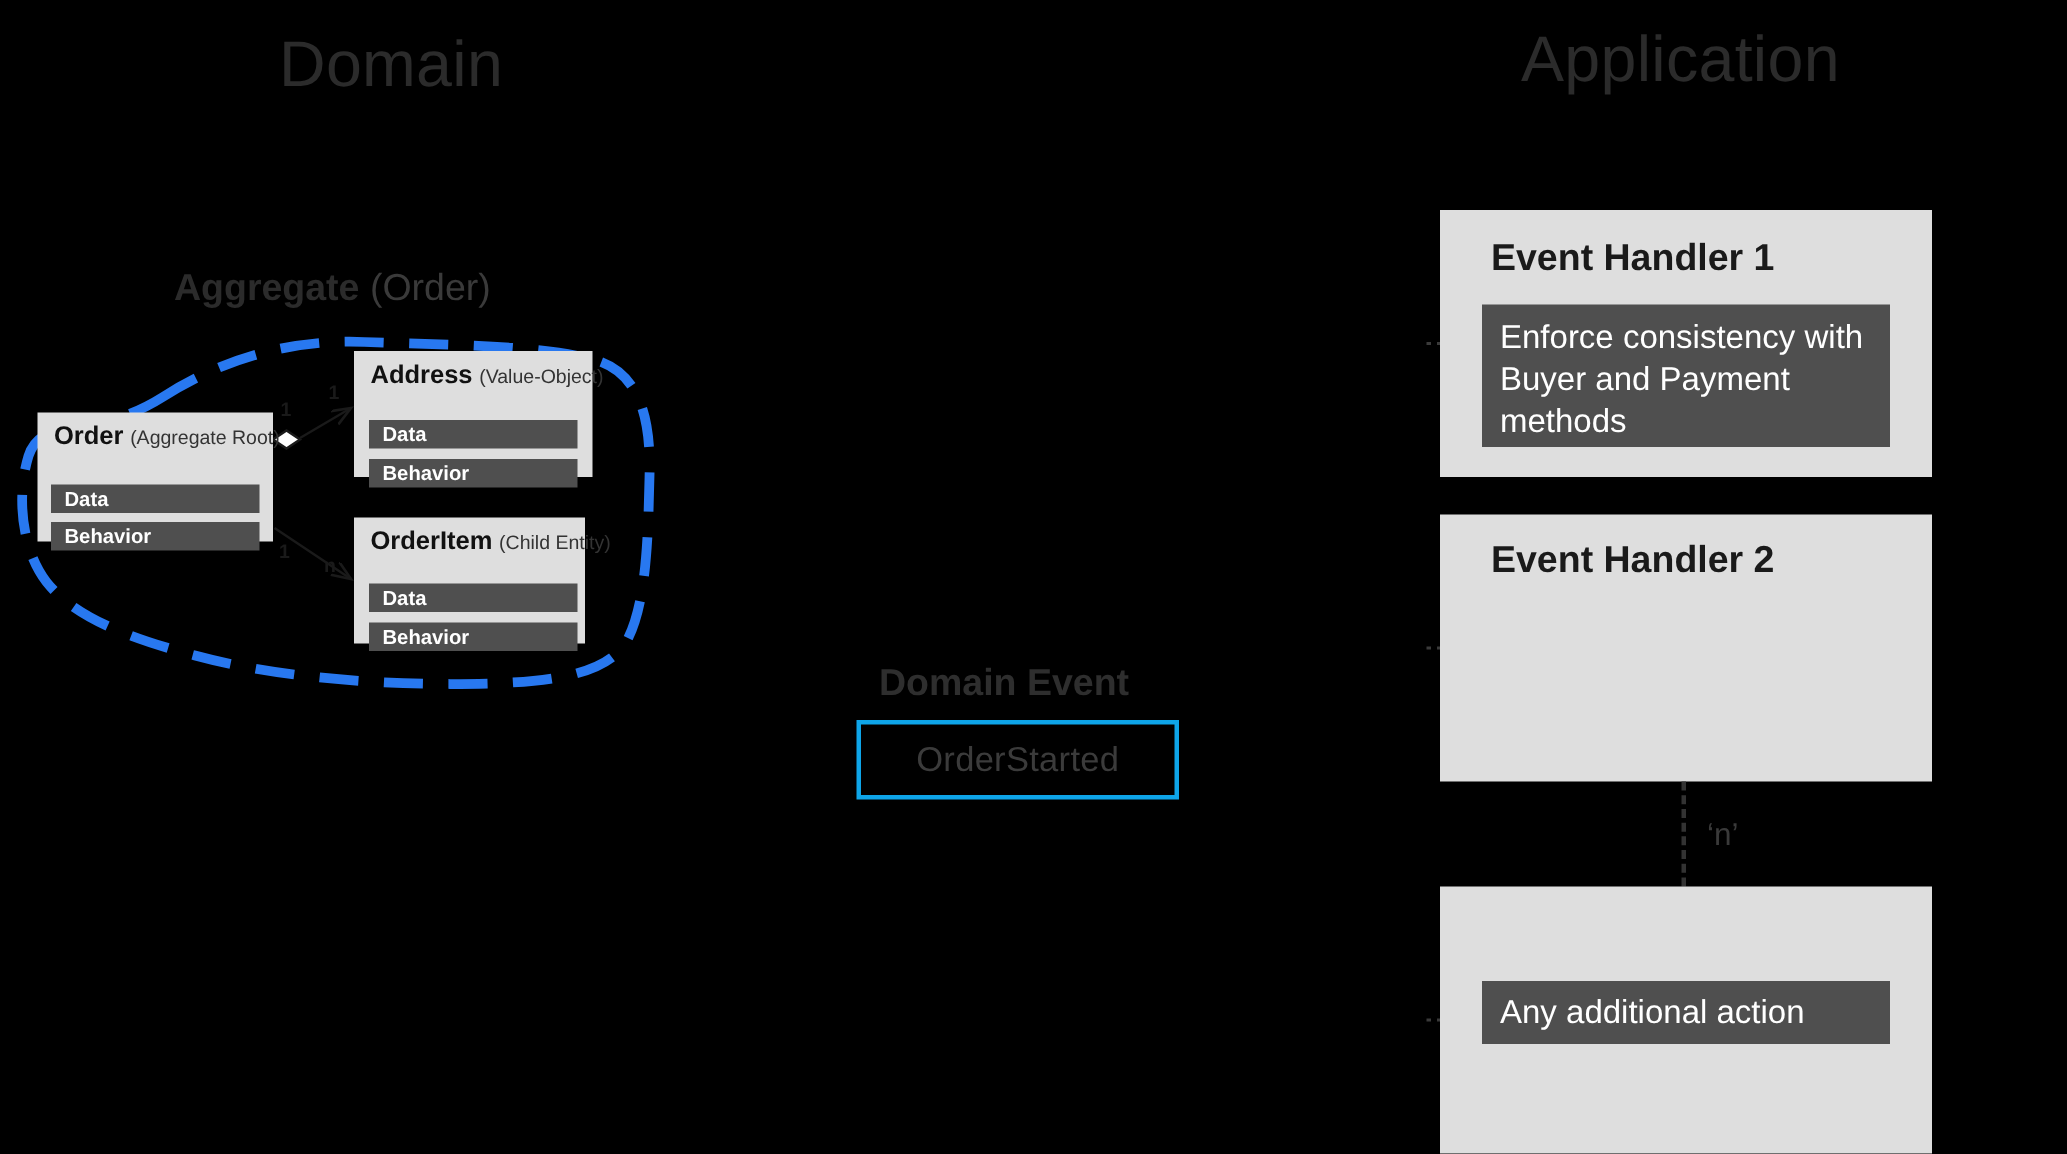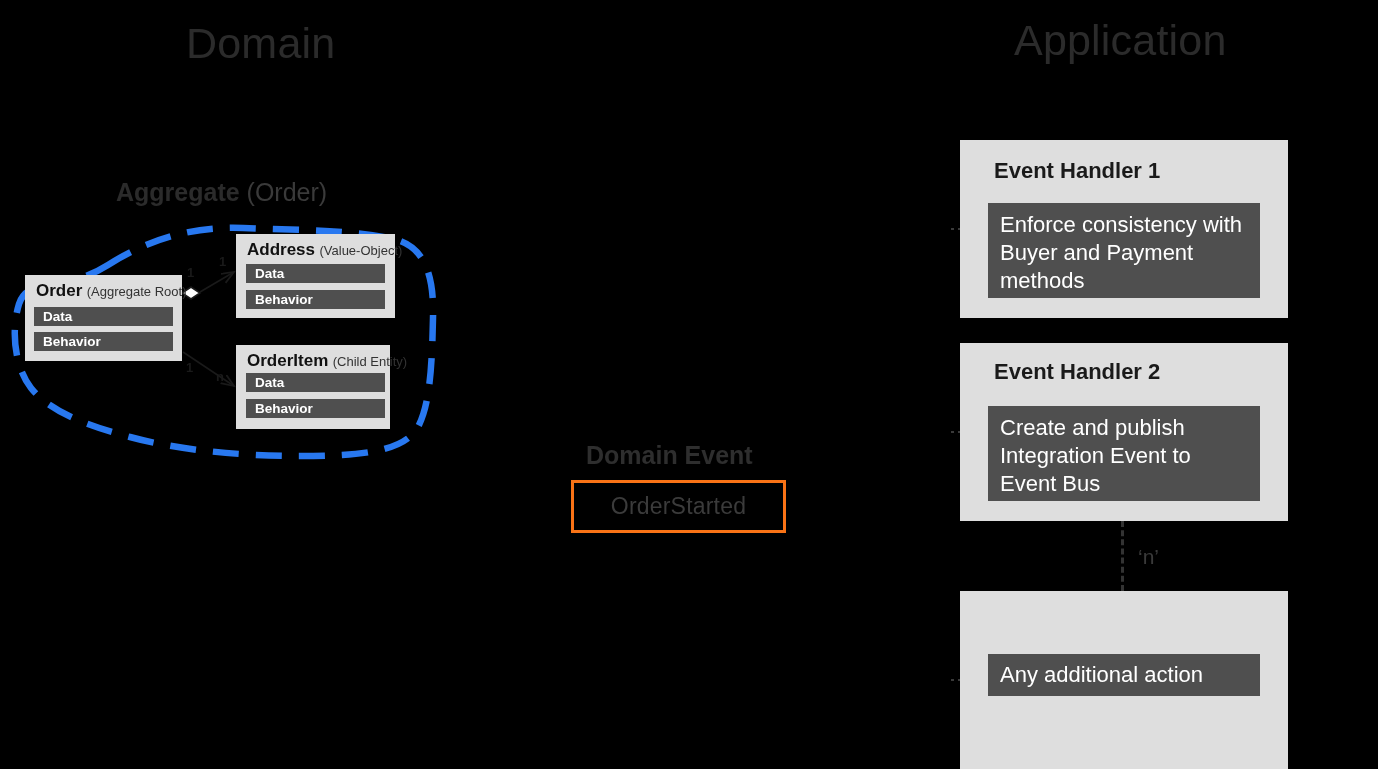--- a/index.html
+++ b/index.html
@@ -48,20 +48,21 @@
   .uml-title .kind{font-weight:400;font-size:13px;color:#333;}
   .uml-bar{
     position:absolute;
     background:#4f4f4f;
     color:#fff;
     font-weight:700;
     font-size:13.5px;
     display:flex;align-items:center;
     padding-left:9px;
     box-sizing:border-box;
+    margin-top:16px;
   }
 
   #box-order{left:25px;top:275px;width:157px;height:86px;}
   #box-order .b1{left:9px;top:32px;width:139px;height:19px;}
   #box-order .b2{left:9px;top:57px;width:139px;height:19px;}
 
   #box-address{left:236px;top:234px;width:159px;height:84px;}
   #box-address .b1{left:10px;top:30px;width:139px;height:19px;}
   #box-address .b2{left:10px;top:56px;width:139px;height:19px;}
 
@@ -81,38 +82,38 @@
   #m-b1{left:186px;top:361px;}
   #m-b2{left:216px;top:370px;}
 
   
   #domain-event-caption{
     position:absolute;left:586px;top:443px;
     font-size:25px;font-weight:700;color:#2e2e2e;white-space:nowrap;line-height:1;text-align:center;
   }
   #domain-event-box{
     position:absolute;left:571px;top:480px;width:215px;height:53px;
-    border:3px solid #f97316;box-sizing:border-box;
+    border:3px solid #0ea5e9;box-sizing:border-box;
     display:flex;align-items:center;justify-content:center;
     background:transparent;
   }
   #domain-event-box span{
     font-size:23px;color:#3b3b3b;font-weight:400;letter-spacing:.2px;
   }
 
   
   .handler{
     position:absolute;
     background:#dedede;
     box-sizing:border-box;
   }
   .handler h3{
     margin:0;
     position:absolute;left:34px;
-    font-size:22px;font-weight:700;color:#1a1a1a;
+    font-size:25px;font-weight:700;color:#1a1a1a;
     white-space:nowrap;line-height:1;
   }
   .handler .action{
     position:absolute;
     background:#4f4f4f;color:#fff;
     font-size:22px;font-weight:400;line-height:1.27;
     box-sizing:border-box;
     padding:8px 12px 9px 12px;
   }
 
@@ -222,21 +223,20 @@
     <span>OrderStarted</span>
   </div>
 
   <div class="handler" id="handler-1">
     <h3>Event Handler 1</h3>
     <div class="action">Enforce consistency with Buyer and Payment methods</div>
   </div>
 
   <div class="handler" id="handler-2">
     <h3>Event Handler 2</h3>
-    <div class="action">Create and publish Integration Event to Event Bus</div>
   </div>
 
   <div id="handler-connector"></div>
   <div id="handler-connector-label">‘n’</div>
 
   <div class="handler" id="handler-n">
     <div class="action">Any additional action</div>
   </div>
 
 </div>

